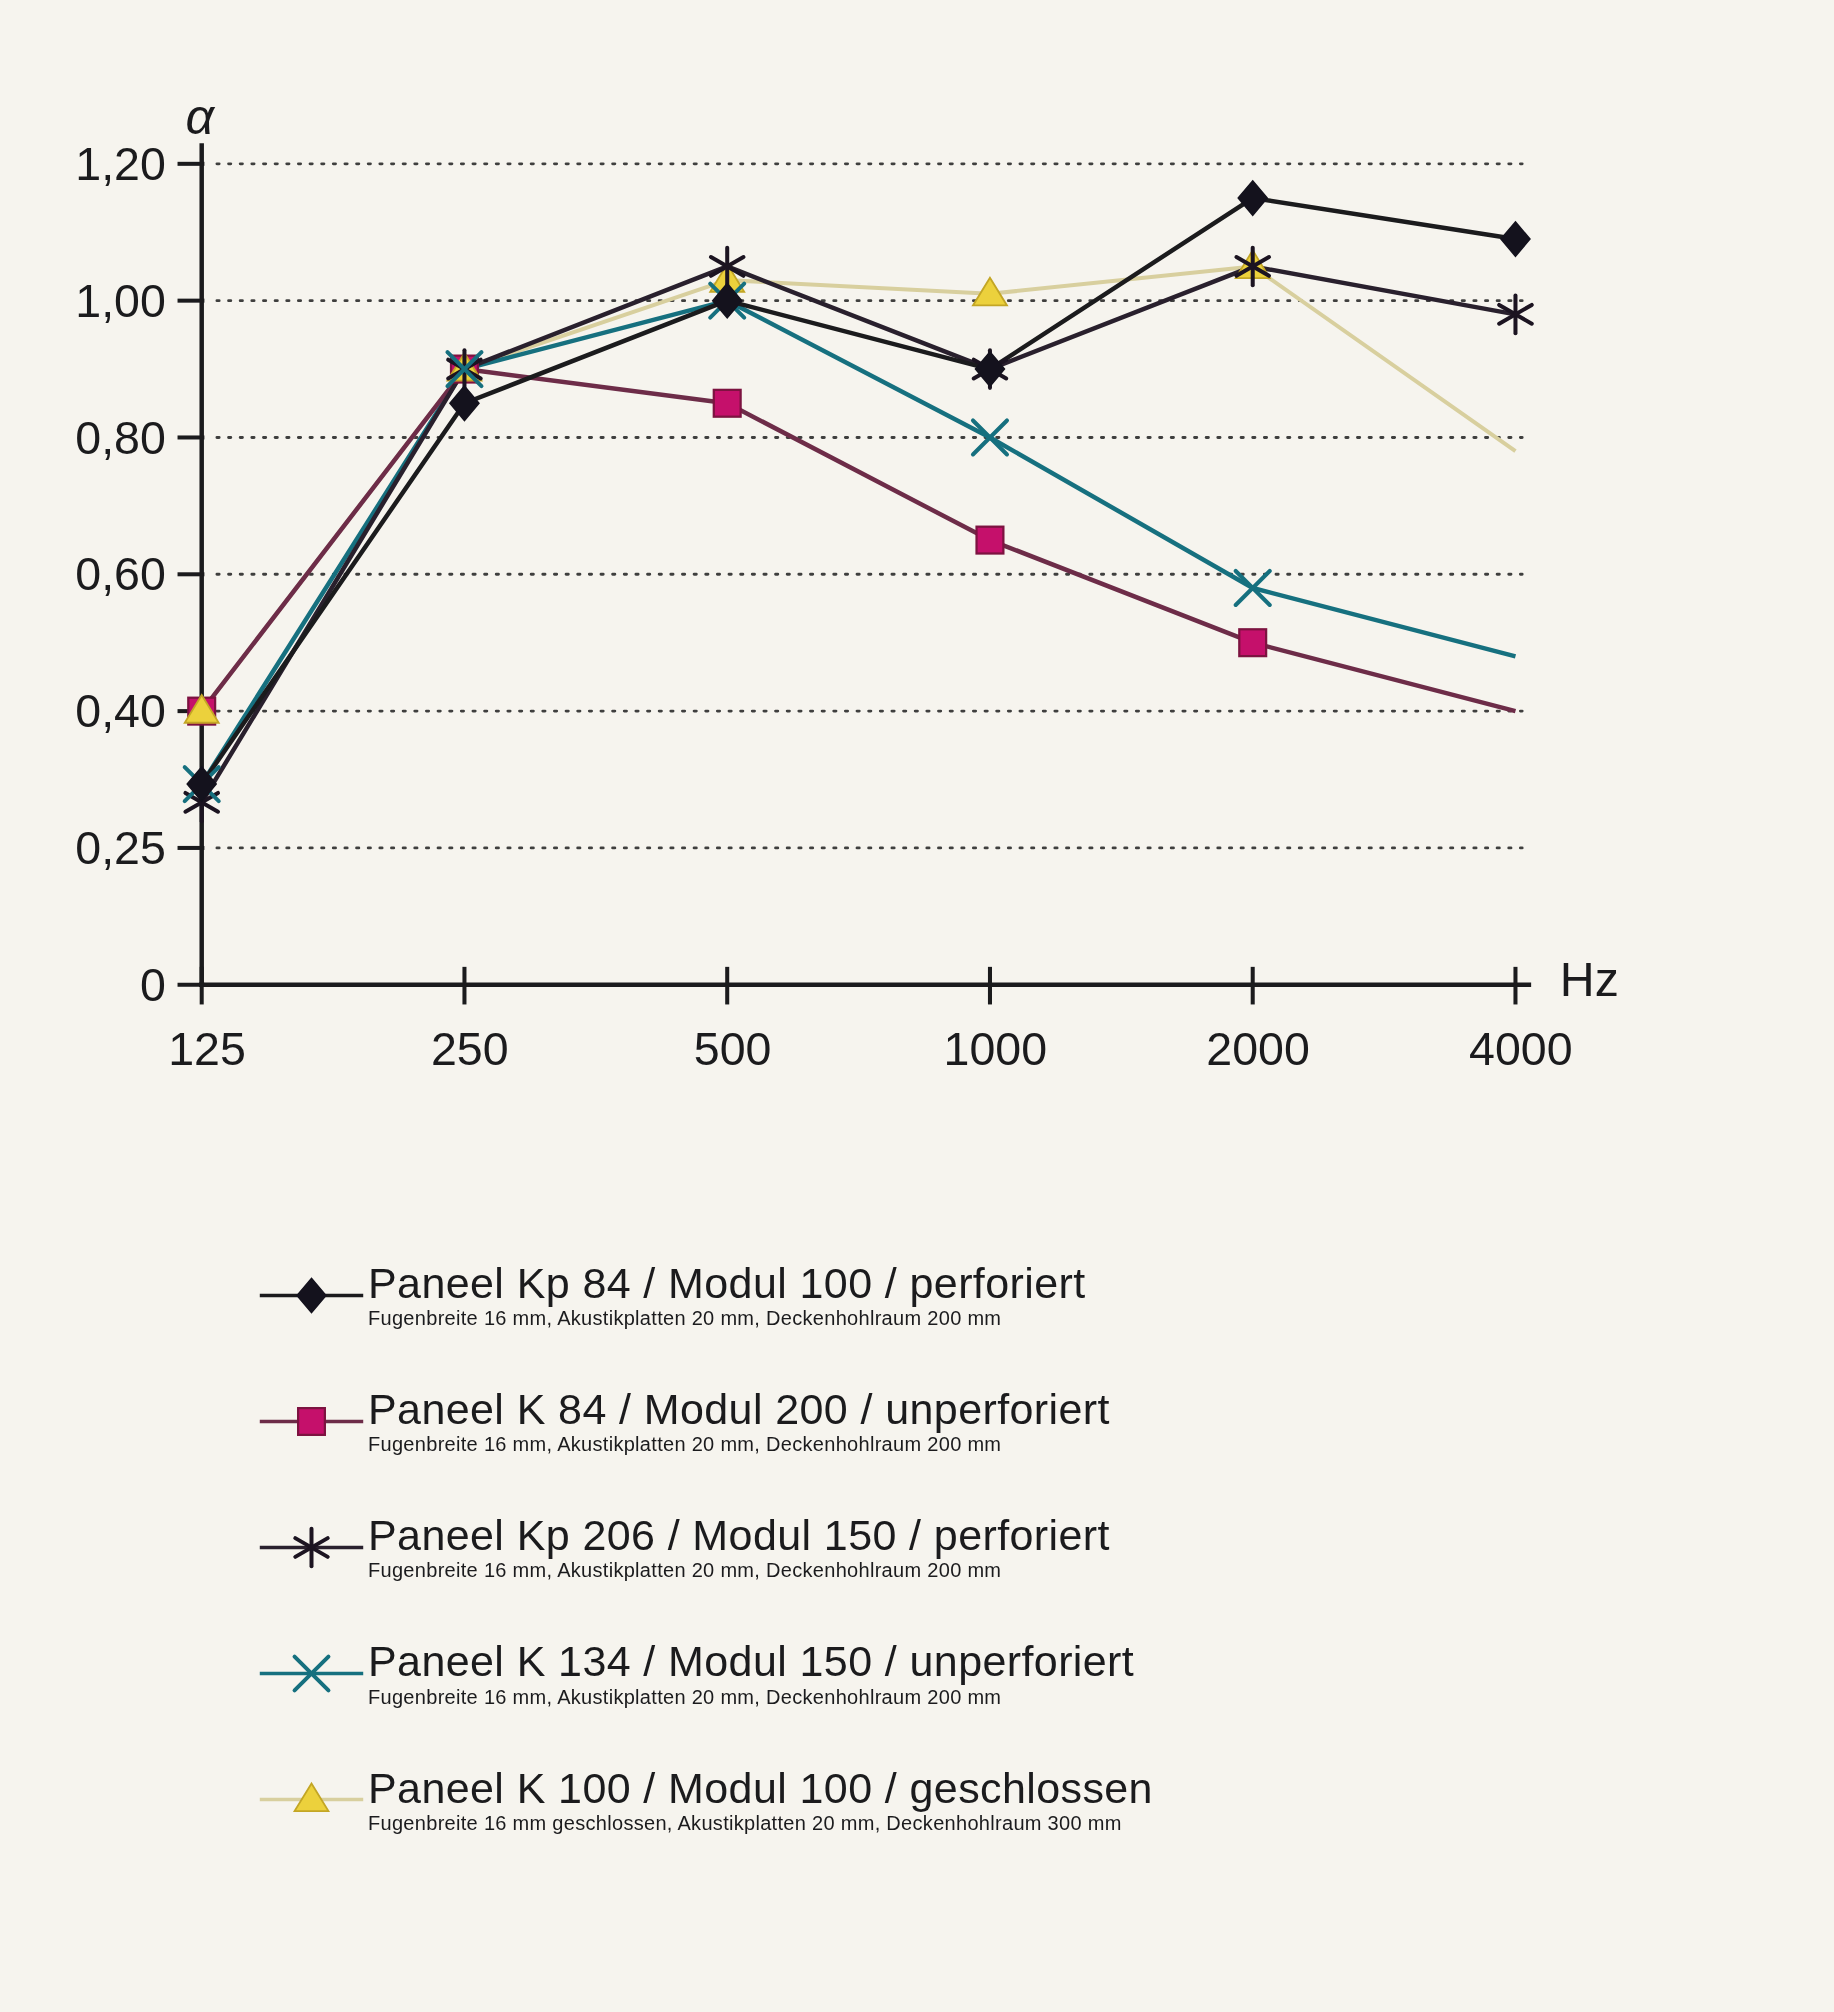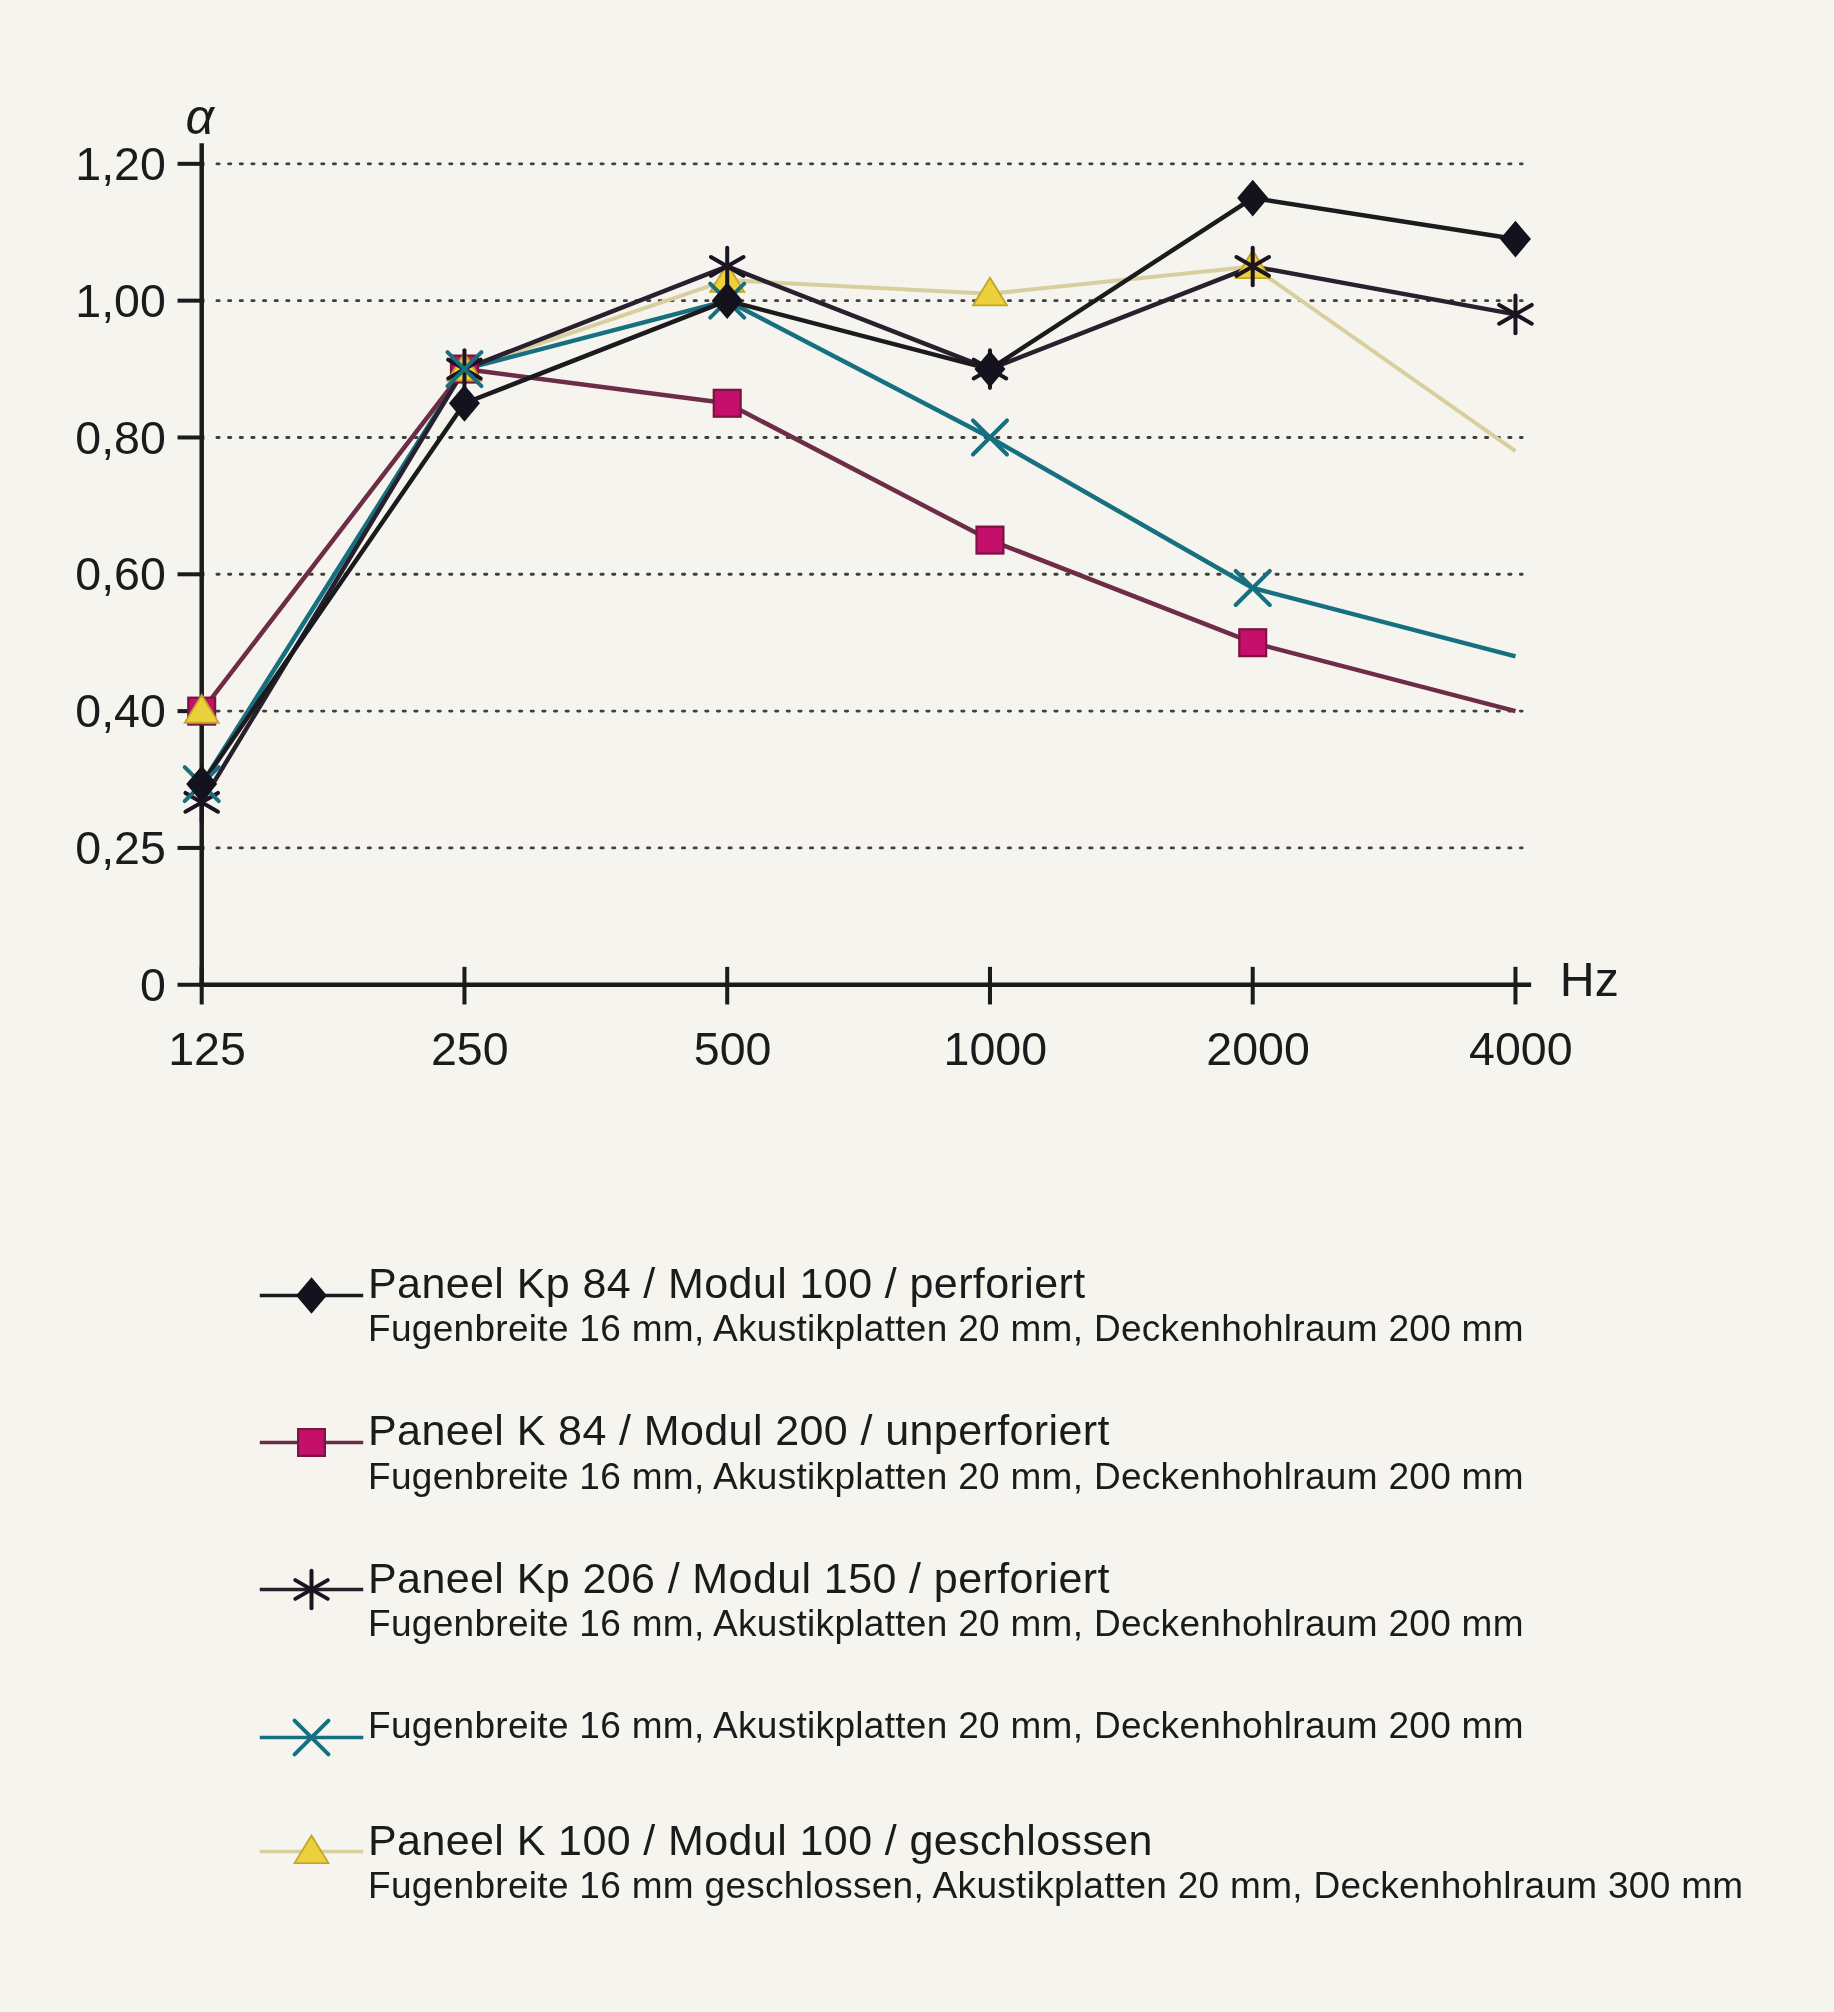--- a/index.html
+++ b/index.html
@@ -29,21 +29,21 @@
     margin-top:12.5px;
   }
   .legend-text{margin-left:3px;}
   .legend-title{
     font-size:43px;
     line-height:1.05;
     letter-spacing:0.4px;
     white-space:nowrap;
   }
   .legend-subtitle{
-    font-size:37px;
+    font-size:20px;
     line-height:1.25;
     letter-spacing:0.3px;
     white-space:nowrap;
   }
 </style>
 </head>
 <body>
 
 <div class="page">
 
@@ -241,20 +241,21 @@
 
     <div class="legend-item">
       <span class="legend-marker"><svg width="107" height="43" viewBox="0 0 120 48">
             <line x1="2" y1="24" x2="118" y2="24" stroke="#16707f" stroke-width="4"></line>
             <g>
               <line x1="41" y1="5" x2="79" y2="43" stroke="#16707f" stroke-width="4.5" stroke-linecap="round"></line>
               <line x1="41" y1="43" x2="79" y2="5" stroke="#16707f" stroke-width="4.5" stroke-linecap="round"></line>
             </g>
           </svg></span>
       <span class="legend-text">
+        <div class="legend-title">Paneel K 134 / Modul 150 / unperforiert</div>
         <div class="legend-subtitle">Fugenbreite 16 mm, Akustikplatten 20 mm, Deckenhohlraum 200 mm</div>
       </span>
     </div>
 
     <div class="legend-item">
       <span class="legend-marker"><svg width="107" height="43" viewBox="0 0 120 48">
             <line x1="2" y1="24" x2="118" y2="24" stroke="#d8cf9e" stroke-width="4"></line>
             <g>
               <path d="M 60 6 L 79 37 L 41 37 Z" fill="#ecd13c" stroke="#c3a625" stroke-width="2"></path>
             </g>

